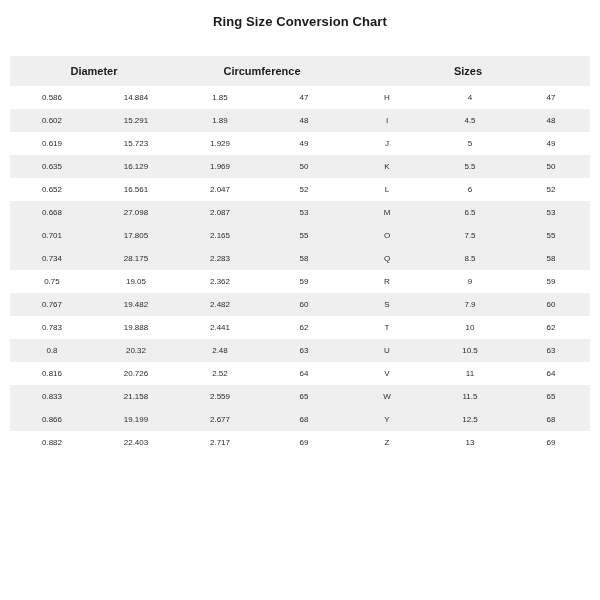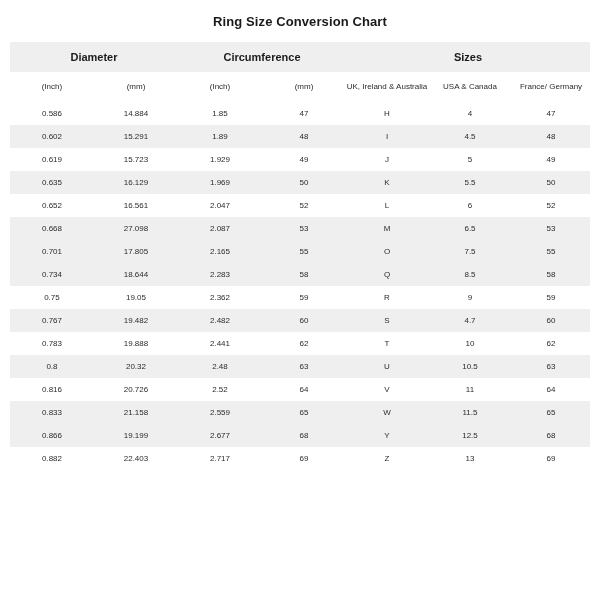--- a/index.html
+++ b/index.html
@@ -19,21 +19,21 @@
     height: 600px;
     position: relative;
     box-sizing: border-box;
   }
   .chart-title {
     text-align: center;
     font-size: 13px;
     font-weight: bold;
     color: #1a1a1a;
     padding-top: 14px;
-    padding-bottom: 13px;
+    padding-bottom: 27px;
     letter-spacing: 0.1px;
   }
   table.size-table {
     border-collapse: collapse;
     width: 580px;
     margin: 0 auto;
     table-layout: fixed;
   }
   table.size-table td,
   table.size-table th {
@@ -93,29 +93,20 @@
       <col class="col-e">
         <col class="col-f">
         <col class="col-g">
     </colgroup>
     <tbody>
       <tr class="group-row">
         <td colspan="2">Diameter</td>
         <td colspan="2">Circumference</td>
         <td colspan="3">Sizes</td>
       </tr>
-      <tr class="unit-row">
-        <td>(Inch)</td>
-        <td>(mm)</td>
-        <td>(Inch)</td>
-        <td>(mm)</td>
-        <td>UK, Ireland &amp; Australia</td>
-        <td>USA &amp; Canada</td>
-        <td>France/ Germany</td>
-      </tr>
 
       <tr class="data-row even">
         <td>0.586</td>
         <td>14.884</td>
         <td>1.85</td>
         <td>47</td>
         <td>H</td>
         <td>4</td>
         <td>47</td>
       </tr>
@@ -168,21 +159,21 @@
         <td>0.701</td>
         <td>17.805</td>
         <td>2.165</td>
         <td>55</td>
         <td>O</td>
         <td>7.5</td>
         <td>55</td>
       </tr>
       <tr class="data-row odd">
         <td>0.734</td>
-        <td>18.644</td>
+        <td>28.175</td>
         <td>2.283</td>
         <td>58</td>
         <td>Q</td>
         <td>8.5</td>
         <td>58</td>
       </tr>
       <tr class="data-row even">
         <td>0.75</td>
         <td>19.05</td>
         <td>2.362</td>
@@ -190,21 +181,21 @@
         <td>R</td>
         <td>9</td>
         <td>59</td>
       </tr>
       <tr class="data-row odd">
         <td>0.767</td>
         <td>19.482</td>
         <td>2.482</td>
         <td>60</td>
         <td>S</td>
-        <td>4.7</td>
+        <td>7.9</td>
         <td>60</td>
       </tr>
       <tr class="data-row even">
         <td>0.783</td>
         <td>19.888</td>
         <td>2.441</td>
         <td>62</td>
         <td>T</td>
         <td>10</td>
         <td>62</td>

